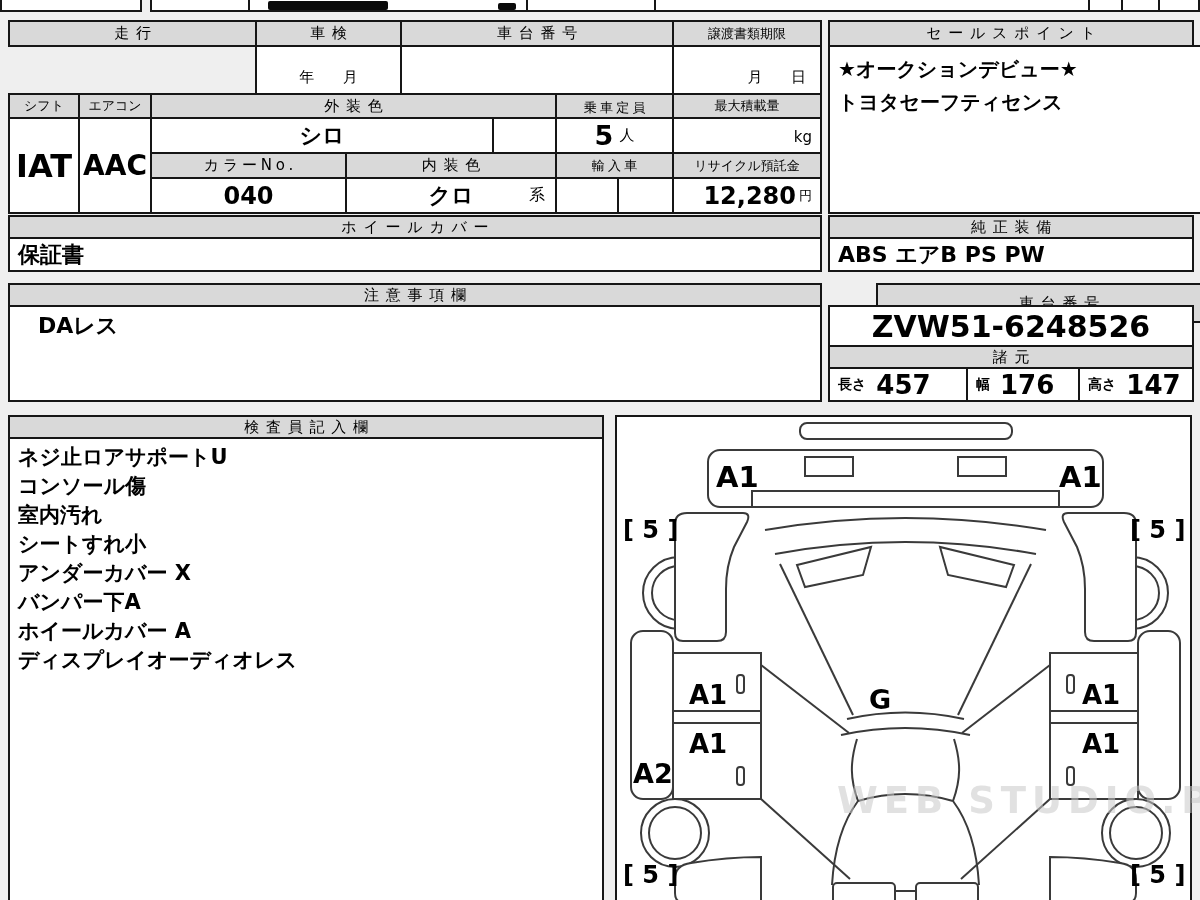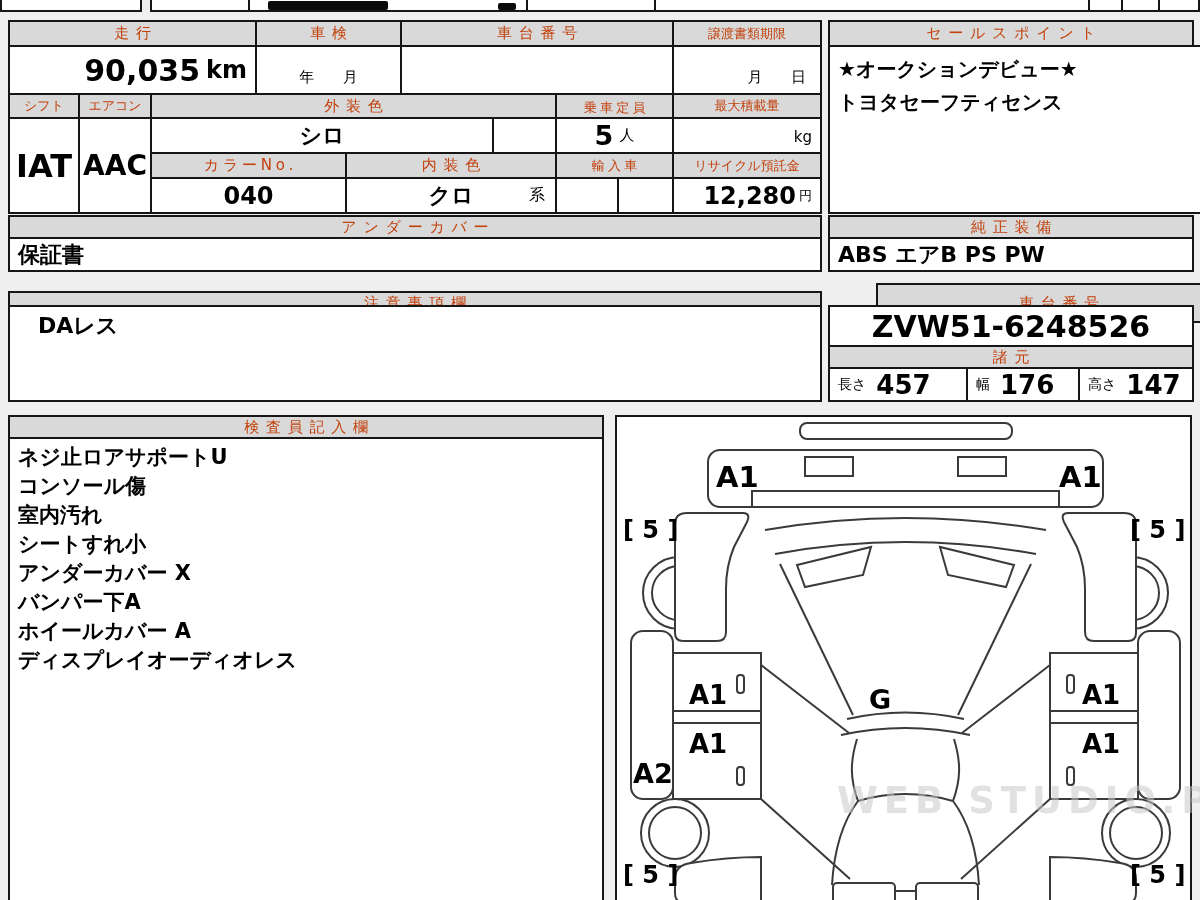--- a/index.html
+++ b/index.html
@@ -1,39 +1,39 @@
 <!DOCTYPE html>
 <html><head>
 <meta charset="utf-8">
 <style>
   html,body{margin:0;padding:0;}
   body{background:#e9e9e9;font-family:"DejaVu Sans",sans-serif;}
   #page{position:relative;width:1200px;height:900px;overflow:hidden;background:#efefef;}
   .cell{position:absolute;box-sizing:border-box;border:2px solid #161616;background:#fff;
         display:flex;align-items:center;justify-content:center;color:#000;}
-  .hdr{background:#d9d9d9;font-size:15px;font-weight:500;color:#c2410c;}
+  .hdr{background:#d9d9d9;font-size:15px;font-weight:500;color:#000000;}
   .hdr.sm{font-size:13px;}
   .ls{letter-spacing:0.45em;text-indent:0.45em;}
   .ls2{letter-spacing:0.25em;text-indent:0.25em;}
   .val{font-weight:700;}
   .big{font-size:30px;}
   .med{font-size:22px;}
   .unit{font-weight:500;font-size:15px;margin-left:6px;}
   .left{justify-content:flex-start;padding-left:8px;}
   .right{justify-content:flex-end;padding-right:8px;}
   .bottom{align-items:flex-end;padding-bottom:6px;}
   .top{align-items:flex-start;padding-top:4px;padding-left:28px;}
   .pre{white-space:pre;}
   .tcell{position:absolute;box-sizing:border-box;border:2px solid #161616;background:#fff;top:-24px;height:36px;}
   .blob{position:absolute;background:#0a0a0a;border-radius:2px;}
   .salescontent{flex-direction:column;align-items:flex-start;justify-content:flex-start;
         padding:6px 8px;font-size:20px;font-weight:700;line-height:33px;}
   .insp{flex-direction:column;align-items:flex-start;justify-content:flex-start;
         padding:4px 8px;font-size:21px;font-weight:700;line-height:29px;}
-  .spec-label{font-size:14px;font-weight:400;margin-right:10px;}
+  .spec-label{font-size:14px;font-weight:700;margin-right:10px;}
   .spec-val{font-size:26px;font-weight:700;}
   #diagram-panel{position:absolute;left:615px;top:415px;width:577px;height:505px;
         box-sizing:border-box;border:2px solid #161616;background:#fff;}
   #watermark{position:absolute;left:220px;top:362px;font-size:37px;font-weight:700;
         color:#c9c9c9;opacity:.55;letter-spacing:6px;white-space:nowrap;pointer-events:none;}
   svg text{font-family:"DejaVu Sans",sans-serif;font-weight:700;fill:#000;}
 </style>
 </head>
 <body>
 
@@ -50,24 +50,20 @@
     <div class="tcell" style="left:1158px;width:42px"></div>
     <div class="blob" style="left:268px;top:1px;width:120px;height:9px"></div>
     <div class="blob" style="left:498px;top:3px;width:18px;height:7px"></div>
   </div>
 
   <div class="cell hdr ls" style="left:8px;top:20px;width:249px;height:27px">走行</div>
   <div class="cell hdr ls" style="left:255px;top:20px;width:147px;height:27px">車検</div>
   <div class="cell hdr ls" style="left:400px;top:20px;width:274px;height:27px">車台番号</div>
   <div class="cell hdr sm" style="left:672px;top:20px;width:150px;height:27px">譲渡書類期限</div>
 
-  <div class="cell right" style="left:8px;top:45px;width:249px;height:50px">
-    <span class="val big">90,035</span>
-    <span class="val" style="font-size:24px;margin-left:6px">km</span>
-  </div>
   <div class="cell bottom pre" style="left:255px;top:45px;width:147px;height:50px;font-size:15px">年      月</div>
   <div class="cell" style="left:400px;top:45px;width:274px;height:50px"></div>
   <div class="cell bottom right pre" style="left:672px;top:45px;width:150px;height:50px;font-size:15px;padding-right:14px">月      日</div>
 
   <div class="cell hdr sm" style="left:8px;top:93px;width:72px;height:26px">シフト</div>
   <div class="cell hdr sm" style="left:78px;top:93px;width:74px;height:26px">エアコン</div>
   <div class="cell hdr ls" style="left:150px;top:93px;width:407px;height:26px">外装色</div>
   <div class="cell hdr sm ls2" style="left:555px;top:93px;width:119px;height:30px">乗車定員</div>
   <div class="cell hdr sm" style="left:672px;top:93px;width:150px;height:26px">最大積載量</div>
 
@@ -98,27 +94,27 @@
     <span class="val" style="font-size:24px">12,280</span>
     <span class="unit" style="font-size:13px;margin-left:3px">円</span>
   </div>
 
   <div class="cell hdr ls" style="left:828px;top:20px;width:366px;height:27px">セールスポイント</div>
   <div class="cell salescontent" style="left:828px;top:45px;width:375px;height:169px">
     <div>★オークションデビュー★</div>
     <div>トヨタセーフティセンス</div>
   </div>
 
-  <div class="cell hdr ls" style="left:8px;top:215px;width:814px;height:24px">アンダーカバー</div>
+  <div class="cell hdr ls" style="left:8px;top:215px;width:814px;height:24px">ホイールカバー</div>
   <div class="cell val med left" style="left:8px;top:237px;width:814px;height:35px">保証書</div>
 
   <div class="cell hdr ls" style="left:828px;top:215px;width:366px;height:24px">純正装備</div>
   <div class="cell val med left" style="left:828px;top:237px;width:366px;height:35px">ABS エアB PS PW</div>
 
-  <div class="cell hdr ls" style="left:8px;top:291px;width:814px;height:24px">注意事項欄</div>
+  <div class="cell hdr ls" style="left:8px;top:283px;width:814px;height:24px">注意事項欄</div>
   <div class="cell val med left top" style="left:8px;top:305px;width:814px;height:97px">DAレス</div>
 
   <div class="cell hdr ls" style="left:876px;top:283px;width:366px;height:40px">車台番号</div>
   <div class="cell val" style="left:828px;top:305px;width:366px;height:42px;font-size:30px">ZVW51-6248526</div>
   <div class="cell hdr ls" style="left:828px;top:345px;width:366px;height:24px">諸元</div>
   <div class="cell left" style="left:828px;top:367px;width:140px;height:35px">
     <span class="spec-label">長さ</span>
     <span class="spec-val">457</span>
   </div>
   <div class="cell left" style="left:966px;top:367px;width:114px;height:35px">

